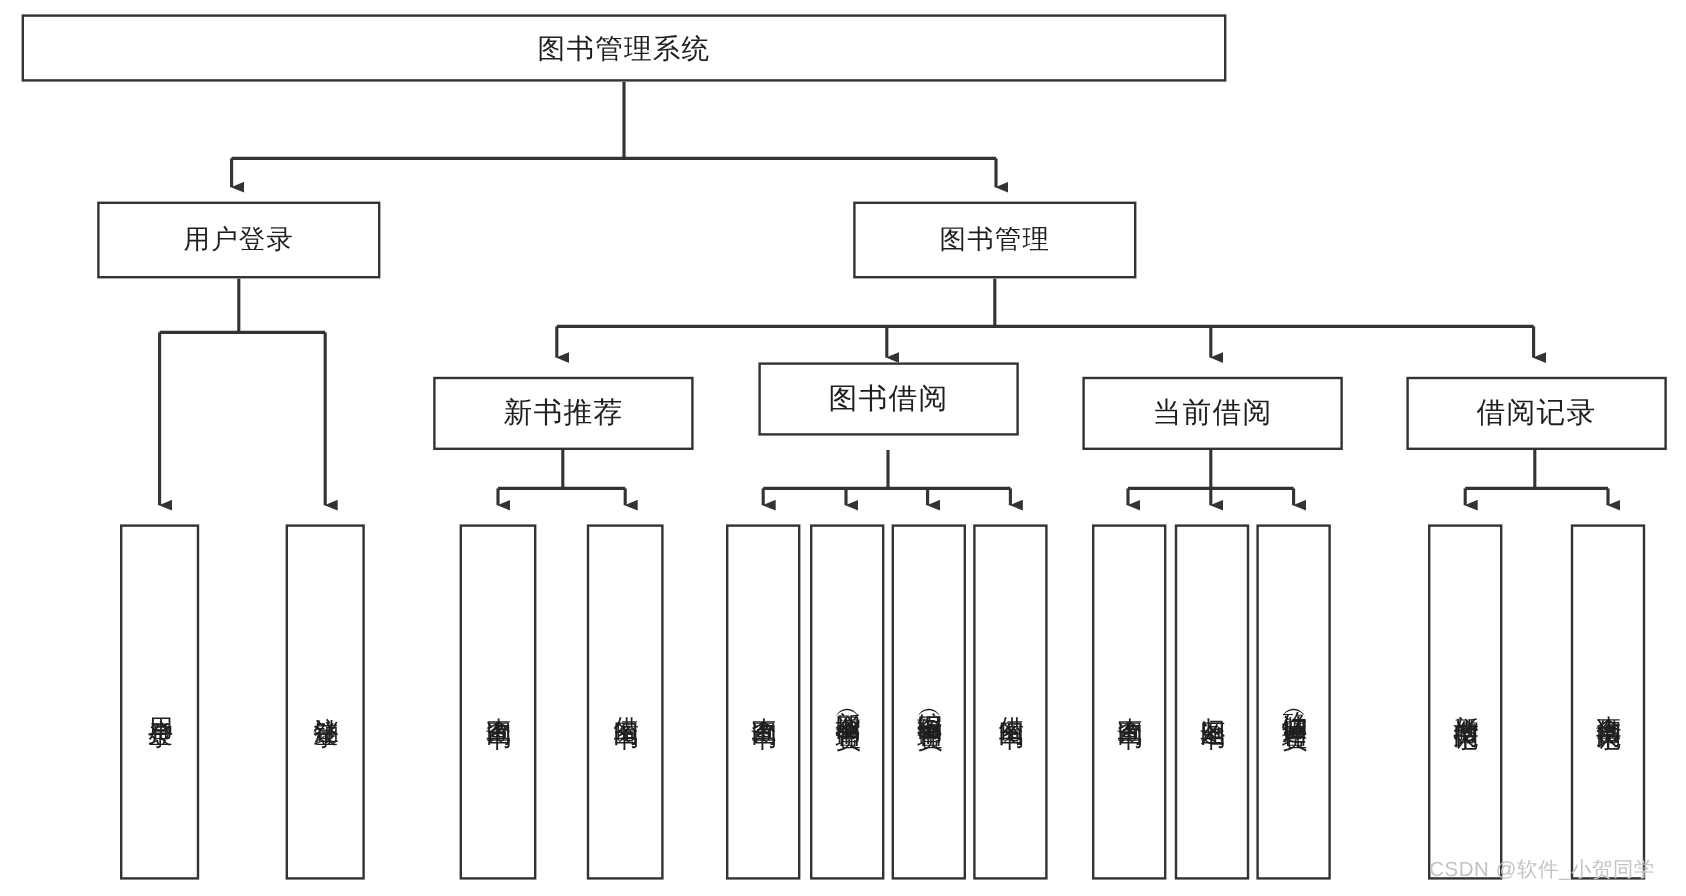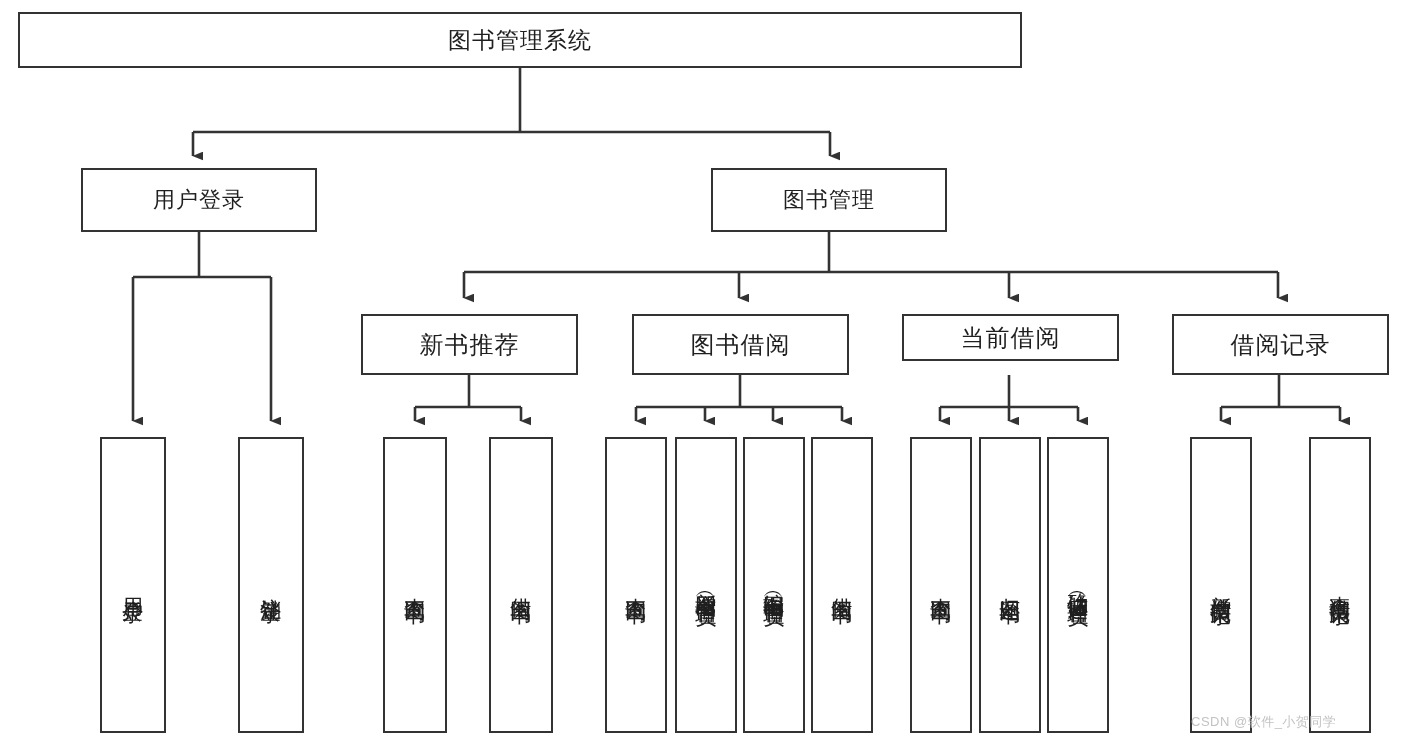--- a/index.html
+++ b/index.html
@@ -12,21 +12,21 @@
         border:2px solid #333333;display:flex;align-items:center;justify-content:center;}
   .node .lbl{font-size:22px;line-height:1.25;letter-spacing:1px;color:#1f1f1f;white-space:nowrap;}
   .node.root .lbl{font-size:23px;}
   .node.l2 .lbl{font-size:22px;}
   .node.l3 .lbl{font-size:24px;}
   .node.leaf{align-items:center;justify-content:center;}
   .node.leaf .lbl{
       writing-mode:vertical-rl; text-orientation:upright;
       font-size:21px; line-height:1.22; letter-spacing:2px;
       white-space:normal; max-height:286px; text-align:center;}
-  .watermark{position:absolute;left:1191px;top:713px;font-size:13px;color:#c3c3c3;
+  .watermark{position:absolute;left:1191px;top:713px;font-size:17px;color:#c3c3c3;
              letter-spacing:.5px;white-space:nowrap;}
 </style>
 </head>
 <body>
 
 <div id="diagram">
 
   <svg class="edges" viewBox="0 0 1405 747" xmlns="http://www.w3.org/2000/svg">
     <defs>
       <marker id="arw" markerWidth="9" markerHeight="11" refX="4.5" refY="10.4" orient="auto" markerUnits="userSpaceOnUse">
@@ -84,24 +84,24 @@
   <div class="node l2" style="left:81px;top:168px;width:236px;height:64px;">
     <span class="lbl">用户登录</span>
   </div>
   <div class="node l2" style="left:711px;top:168px;width:236px;height:64px;align-items:center;">
     <span class="lbl">图书管理</span>
   </div>
 
   <div class="node l3" style="left:361px;top:314px;width:217px;height:61px;">
     <span class="lbl">新书推荐</span>
   </div>
-  <div class="node l3" style="left:632px;top:314px;width:217px;height:61px;">
+  <div class="node l3" style="left:632px;top:302px;width:217px;height:61px;">
     <span class="lbl">图书借阅</span>
   </div>
-  <div class="node l3" style="left:902px;top:314px;width:217px;height:47px;">
+  <div class="node l3" style="left:902px;top:314px;width:217px;height:61px;">
     <span class="lbl">当前借阅</span>
   </div>
   <div class="node l3" style="left:1172px;top:314px;width:217px;height:61px;align-items:center;">
     <span class="lbl">借阅记录</span>
   </div>
 
   <div class="node leaf" style="left:100px;top:437px;width:66px;height:296px;">
     <span class="lbl">用户登录</span>
   </div>
   <div class="node leaf" style="left:238px;top:437px;width:66px;height:296px;">

